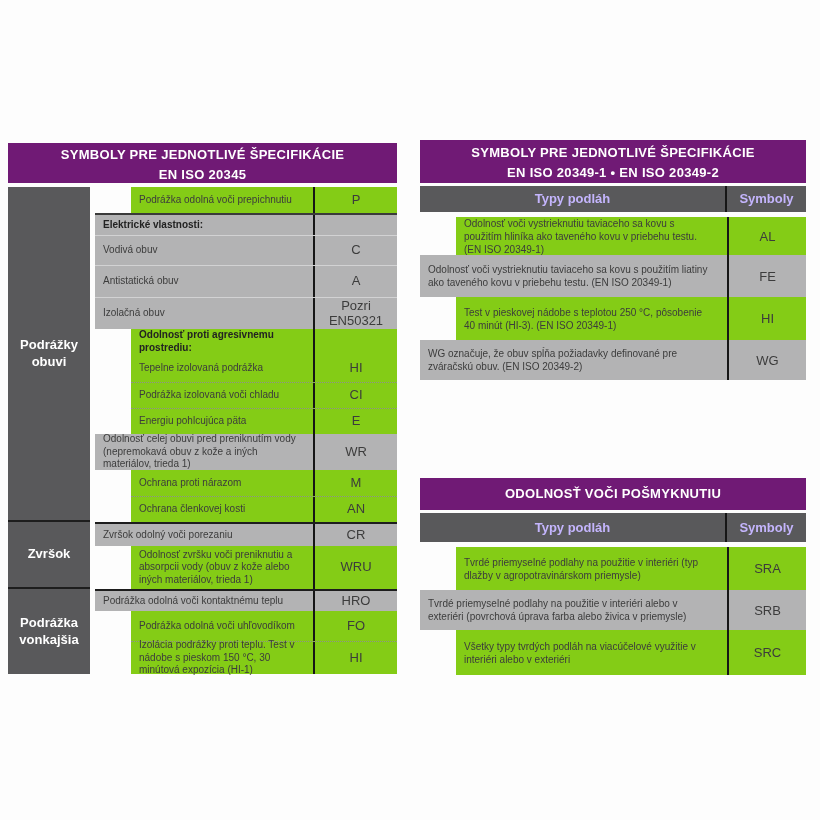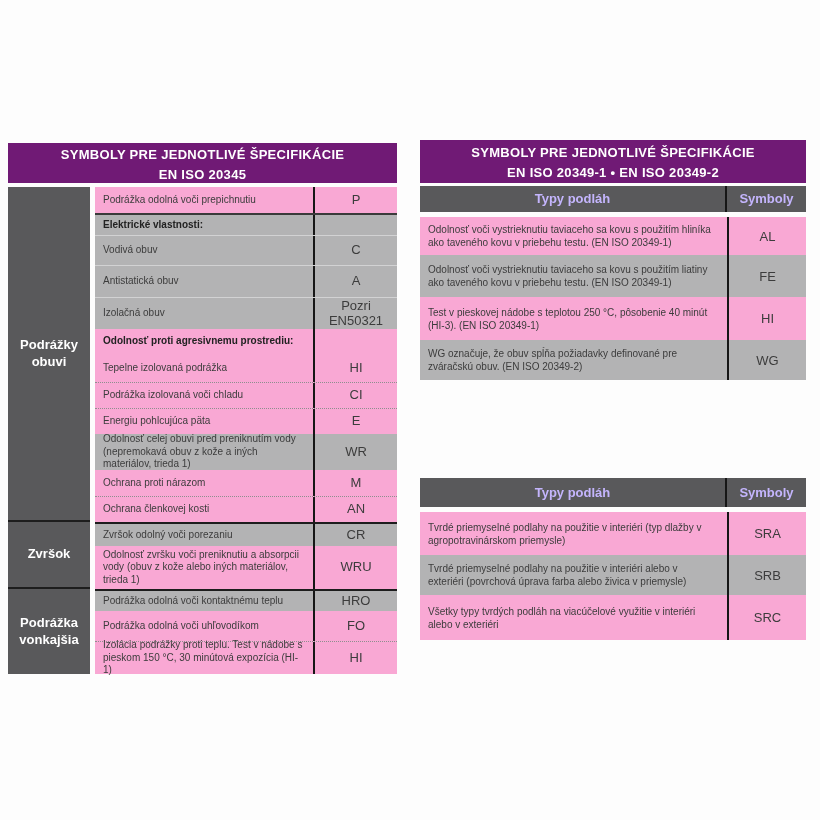--- a/index.html
+++ b/index.html
@@ -11,21 +11,21 @@
     color:#3c3c3c;
     overflow:hidden;
   }
 
   
   .table-header {
     background:#701a75; color:#ffffff; font-weight:bold;
     text-align:center; letter-spacing:.3px;
   }
   .shade-gray  { background:#b3b3b4; }
-  .shade-white { background:#f9a8d4; }
+  .shade-white { background:#84cc16;margin-left:36px; }
   .sep-dark   { border-top:2px solid #3a3a3a; }
   .sep-thin   { border-top:1px solid #d2d2d3; }
   .sep-dotted { border-top:1px dotted #8f8f8f; }
   .sep-group  { border-top:2px solid #1d1d1d; }
   .bold { font-weight:bold; color:#222; }
 
   
   .ltable { position:absolute; left:8px; top:143px; width:389px; }
   .ltable .table-header {
     height:40px; font-size:13px; line-height:1.5; padding-top:2px; margin-bottom:4px;
@@ -208,20 +208,21 @@
         <div class="rsym">HI</div>
       </div>
       <div class="rrow shade-gray">
         <div class="rdesc">WG označuje, že obuv spĺňa požiadavky definované pre zváračskú obuv. (EN ISO 20349-2)</div>
         <div class="rsym">WG</div>
       </div>
     </div>
 </div>
 
 <div class="rtable bottom">
+  <div class="table-header">ODOLNOSŤ VOČI POŠMYKNUTIU</div>
   <div class="subheader">
     <div class="sh-left">Typy podláh</div>
     <div class="sh-right">Symboly</div>
   </div>
   <div id="rbottom-rows">
       <div class="rrow shade-white">
         <div class="rdesc">Tvrdé priemyselné podlahy na použitie v interiéri (typ dlažby v agropotravinárskom priemysle)</div>
         <div class="rsym">SRA</div>
       </div>
       <div class="rrow shade-gray">

